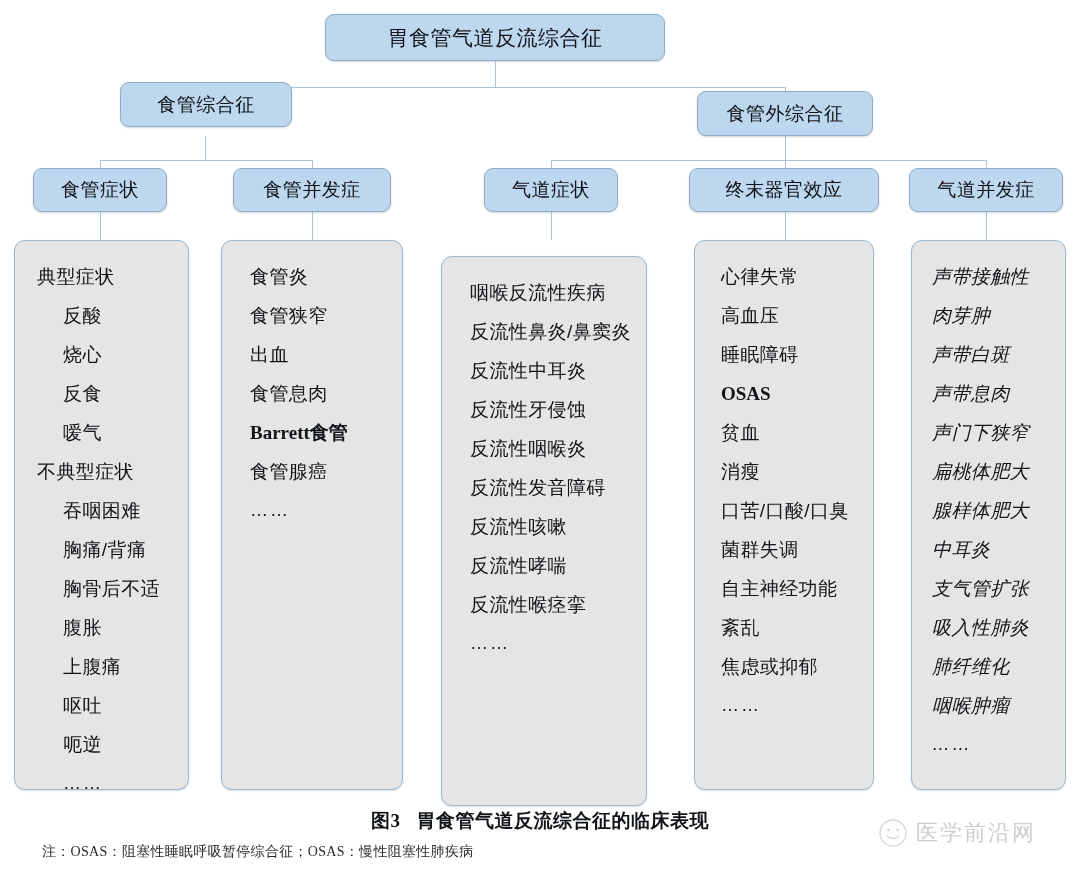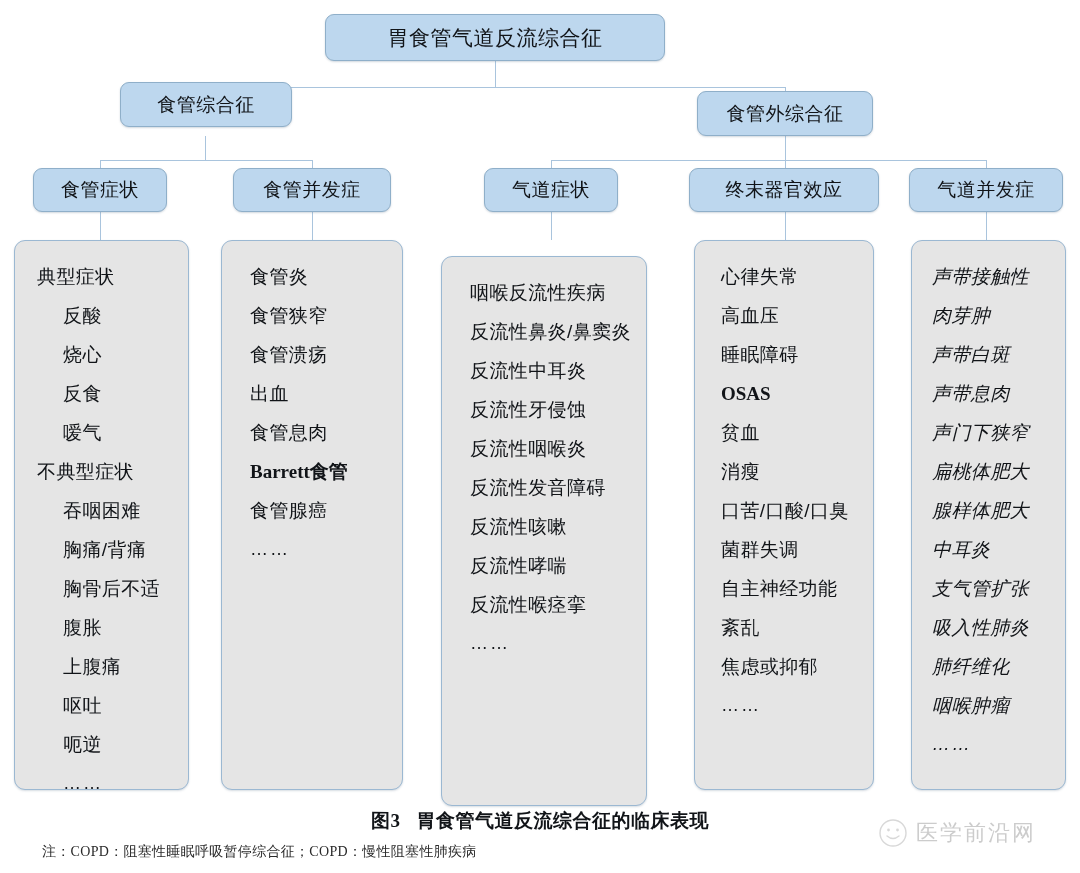--- a/index.html
+++ b/index.html
@@ -210,21 +210,20 @@
         <li class="indent">呕吐</li>
         <li class="indent">呃逆</li>
         <li class="indent ellipsis">……</li>
       </ul>
   </div>
 
   <div class="panel c2" style="left:221px; top:240px; width:182px; height:550px;">
     <ul>
         <li class="head">食管炎</li>
         <li class="head">食管狭窄</li>
-        <li class="head">食管溃疡</li>
         <li class="head">出血</li>
         <li class="head">食管息肉</li>
         <li class="head bold">Barrett食管</li>
         <li class="head">食管腺癌</li>
         <li class="head ellipsis">……</li>
       </ul>
   </div>
 
   <div class="panel c3" style="left:441px; top:256px; width:206px; height:550px;">
     <ul>
@@ -273,21 +272,21 @@
         <li class="head">肺纤维化</li>
         <li class="head">咽喉肿瘤</li>
         <li class="head ellipsis">……</li>
       </ul>
   </div>
 
   <div id="caption">
     <span class="fignum">图3</span><span>胃食管气道反流综合征的临床表现</span>
   </div>
 
-  <div id="note">注：COPD：阻塞性睡眠呼吸暂停综合征；COPD：慢性阻塞性肺疾病</div>
+  <div id="note">注：OSAS：阻塞性睡眠呼吸暂停综合征；OSAS：慢性阻塞性肺疾病</div>
 
   <div id="watermark">
     <span class="wm-logo">
       <svg viewBox="0 0 30 30" width="30" height="30" aria-hidden="true">
         <circle cx="15" cy="15" r="13" fill="none" stroke="#9a9a9a" stroke-width="1.4"></circle>
         <circle cx="10.5" cy="12" r="1.4" fill="#9a9a9a"></circle>
         <circle cx="19.5" cy="12" r="1.4" fill="#9a9a9a"></circle>
         <path d="M9 18 Q15 23 21 18" fill="none" stroke="#9a9a9a" stroke-width="1.4" stroke-linecap="round"></path>
       </svg>
     </span>

